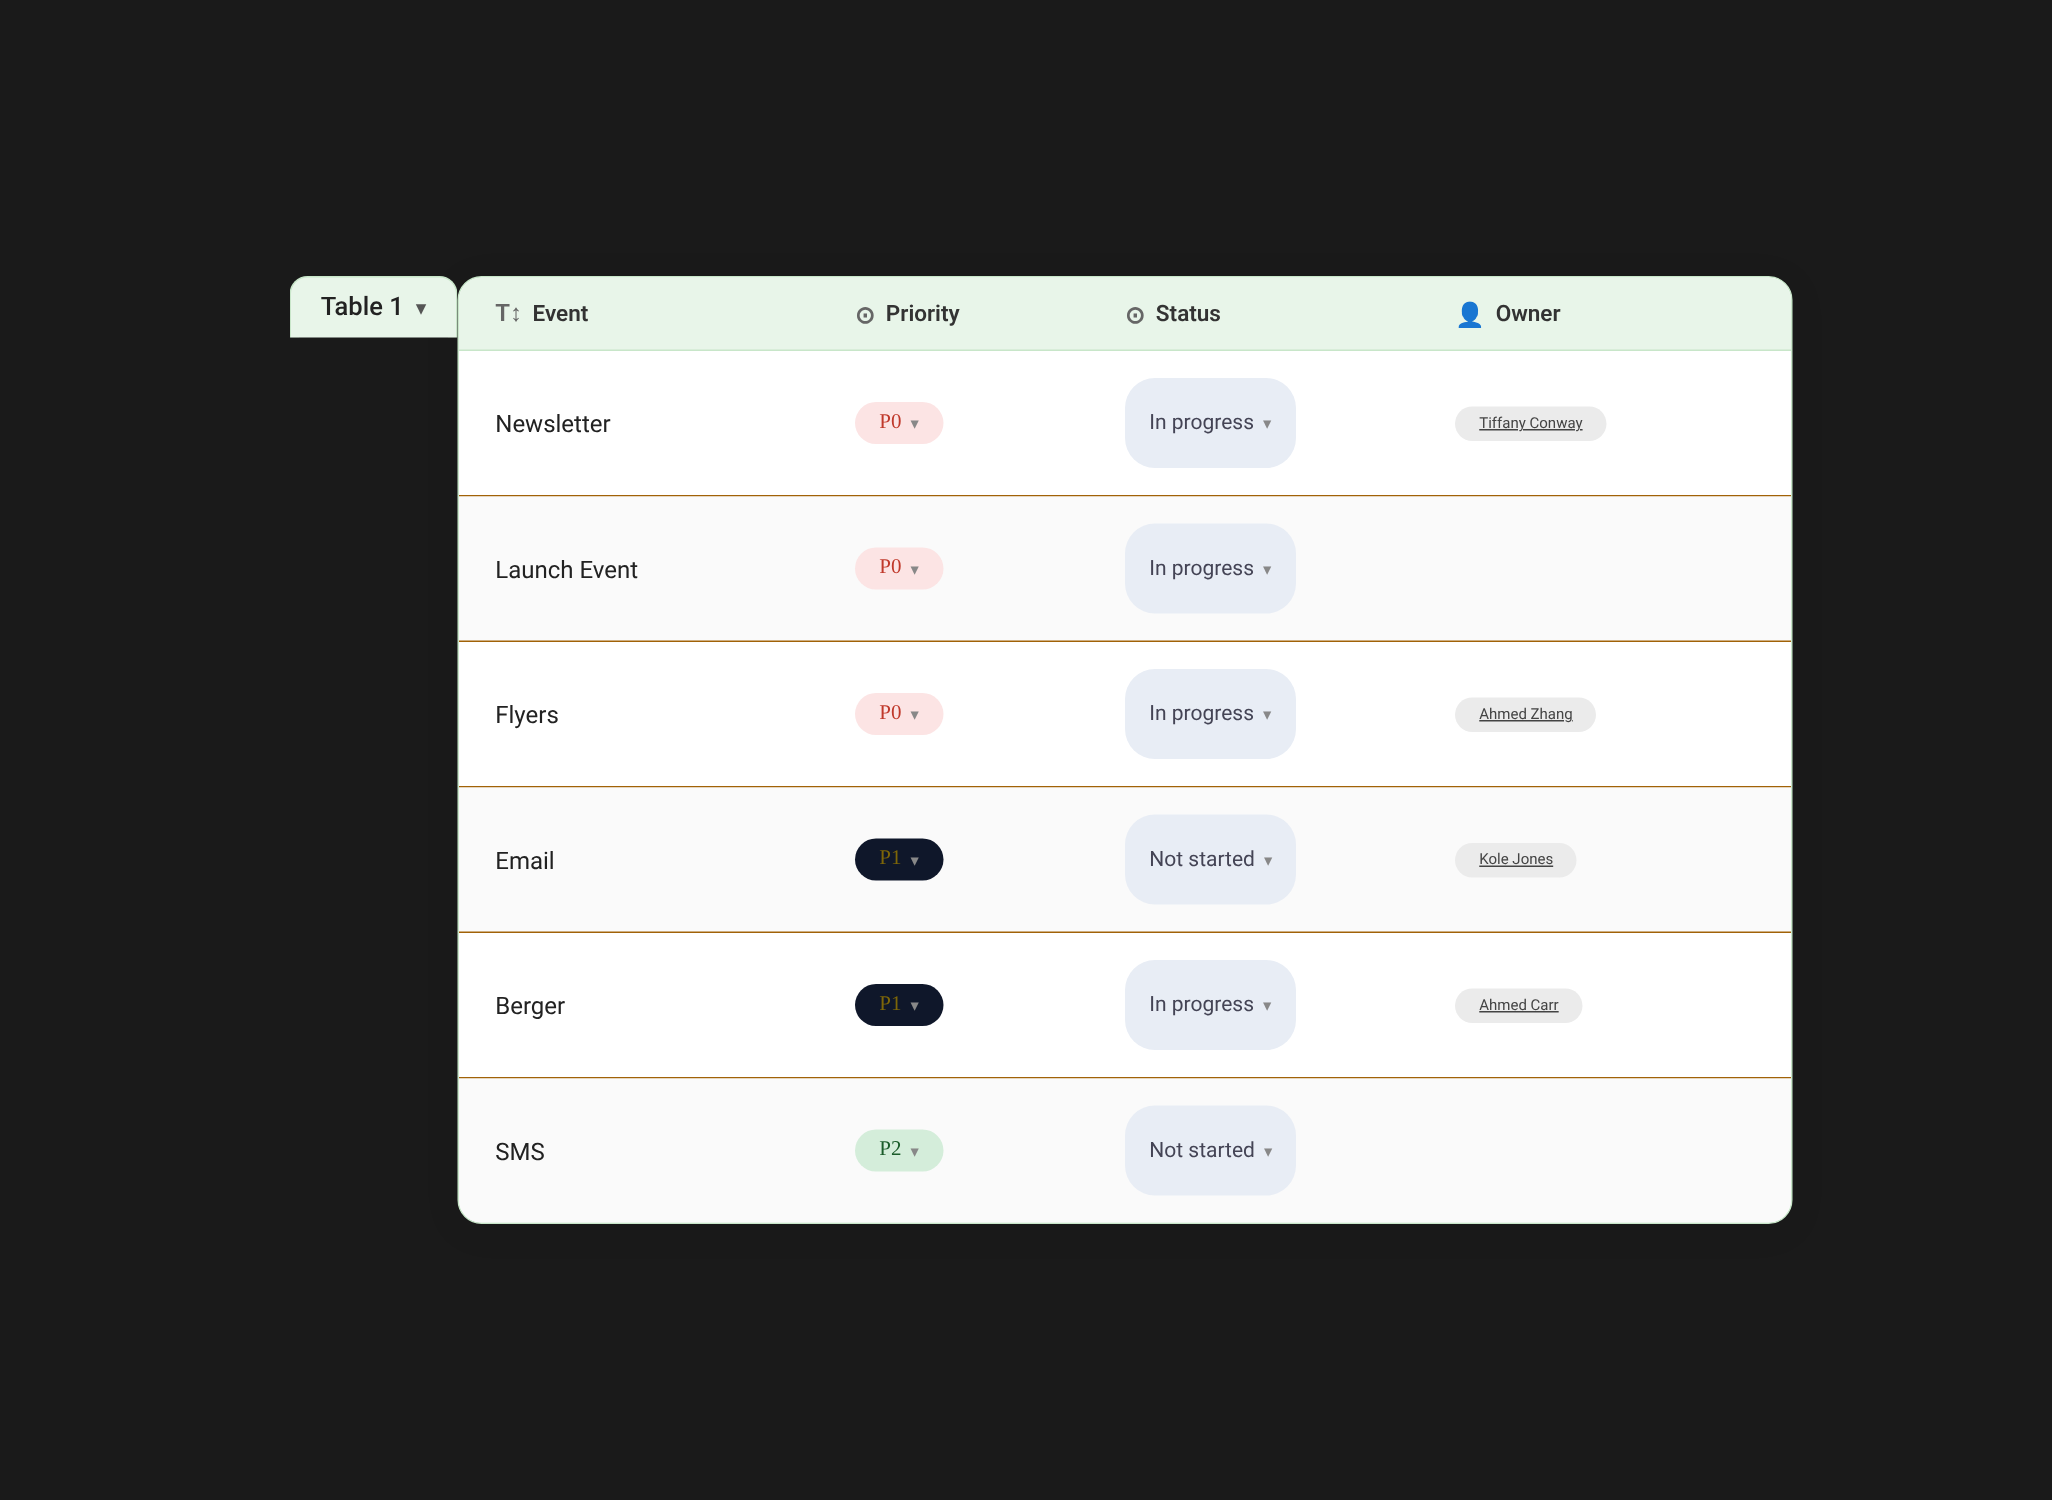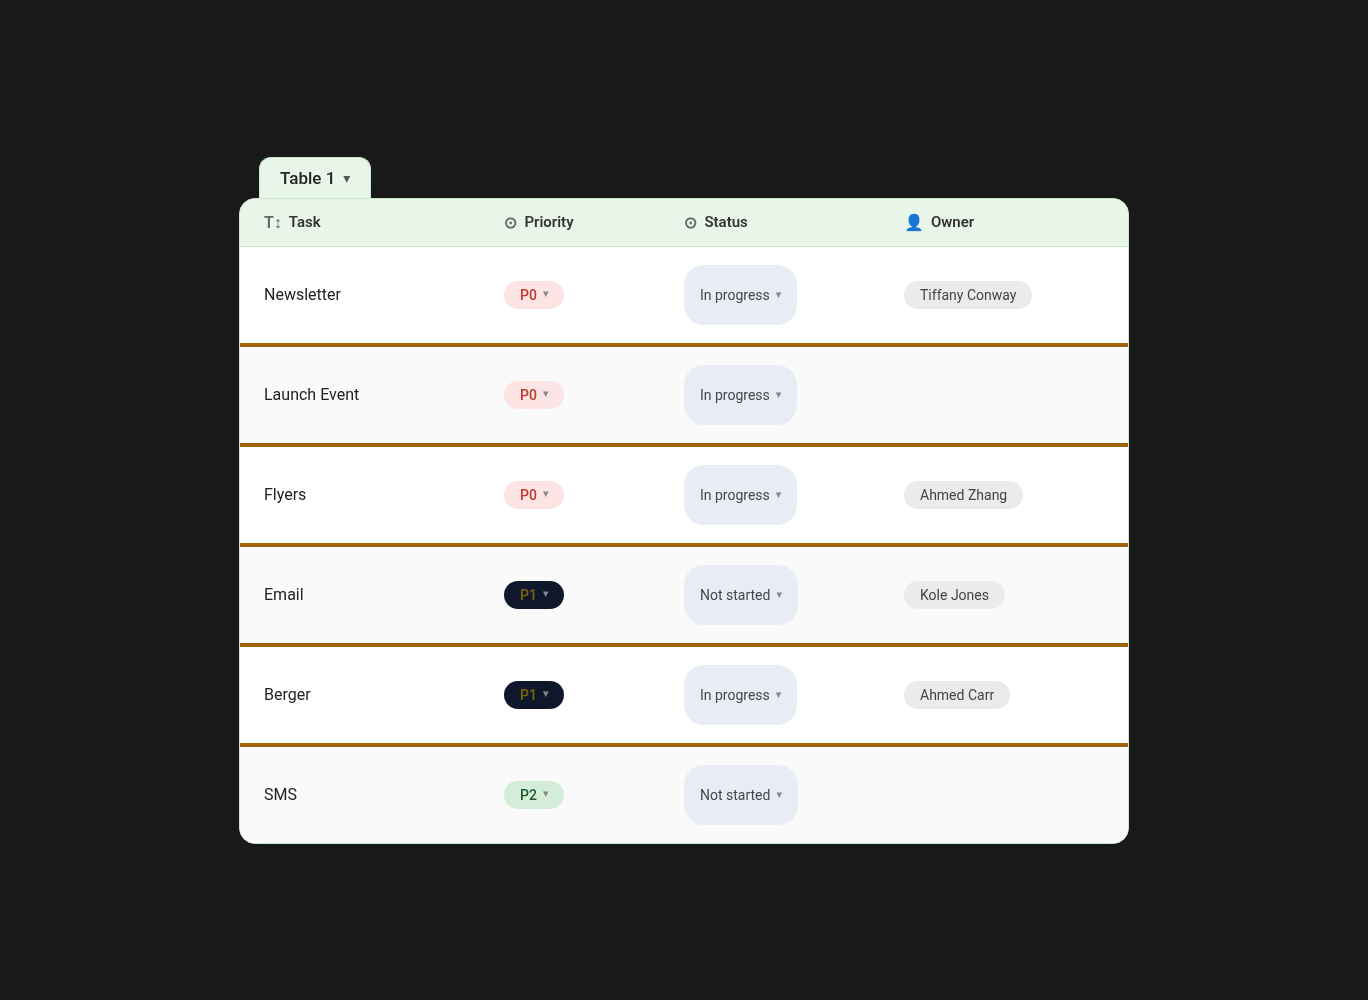--- a/index.html
+++ b/index.html
@@ -8,21 +8,20 @@
       background: #1a1a1a;
       display: flex;
       align-items: center;
       justify-content: center;
       min-height: 100vh;
       font-family: -apple-system, BlinkMacSystemFont, 'Segoe UI', Roboto, sans-serif;
     }
 
     .card-wrapper {
       display: flex;
-      flex-direction: column;
       align-items: flex-start;
     }
 
     .tab {
       background: #e8f5e9;
       border-radius: 12px 12px 0 0;
       padding: 10px 20px;
       display: flex;
       align-items: center;
       gap: 8px;
@@ -74,47 +73,48 @@
       font-size: 16px;
     }
 
     .table-body {}
 
     .table-row {
       display: grid;
       grid-template-columns: 240px 180px 220px 200px;
       padding: 18px 24px;
       align-items: center;
-      border-bottom: 4px solid #a16207;
+      border-bottom: 1px solid #a16207;
     }
 
     .table-row:last-child {
       border-bottom: none;
     }
 
     .table-row:nth-child(even) {
       background: #fafafa;
     }
 
     .task-name {
       font-size: 16px;
       color: #222;
       font-weight: 400;
     }
 
     .priority-badge {
       display: inline-flex;
-      align-items: flex-start;
+      align-items: center;
       gap: 6px;
       padding: 6px 16px;
       border-radius: 20px;
       font-size: 14px;
       font-weight: 500;
       cursor: pointer;
       user-select: none;
+      font-family: Liberation Serif, serif;
     }
 
     .priority-p0 {
       background: #fce4e4;
       color: #c0392b;
     }
 
     .priority-p1 {
       background: #0f172a;
       color: #7d6608;
@@ -138,45 +138,46 @@
       background: #e8edf5;
       color: #445;
     }
 
     .owner-badge {
       display: inline-flex;
       align-items: center;
       gap: 6px;
       padding: 6px 16px;
       border-radius: 20px;
-      font-size: 14px;
+      font-size: 10px;
       font-weight: 400;
       background: #ebebeb;
       color: #444;
+      text-decoration: underline;
     }
 
     .dropdown-arrow {
       font-size: 11px;
       color: #888;
     }
   </style>
 </head>
 <body>
 
 <div class="card-wrapper">
   <div class="tab">
     <span>Table 1</span>
     <span class="tab-chevron">▾</span>
   </div>
 
   <div class="table-card">
     <div class="table-header">
       <div class="col-header">
         <span class="col-icon">T↕</span>
-        <span>Task</span>
+        <span>Event</span>
       </div>
       <div class="col-header">
         <span class="col-icon">⊙</span>
         <span>Priority</span>
       </div>
       <div class="col-header">
         <span class="col-icon">⊙</span>
         <span>Status</span>
       </div>
       <div class="col-header">

